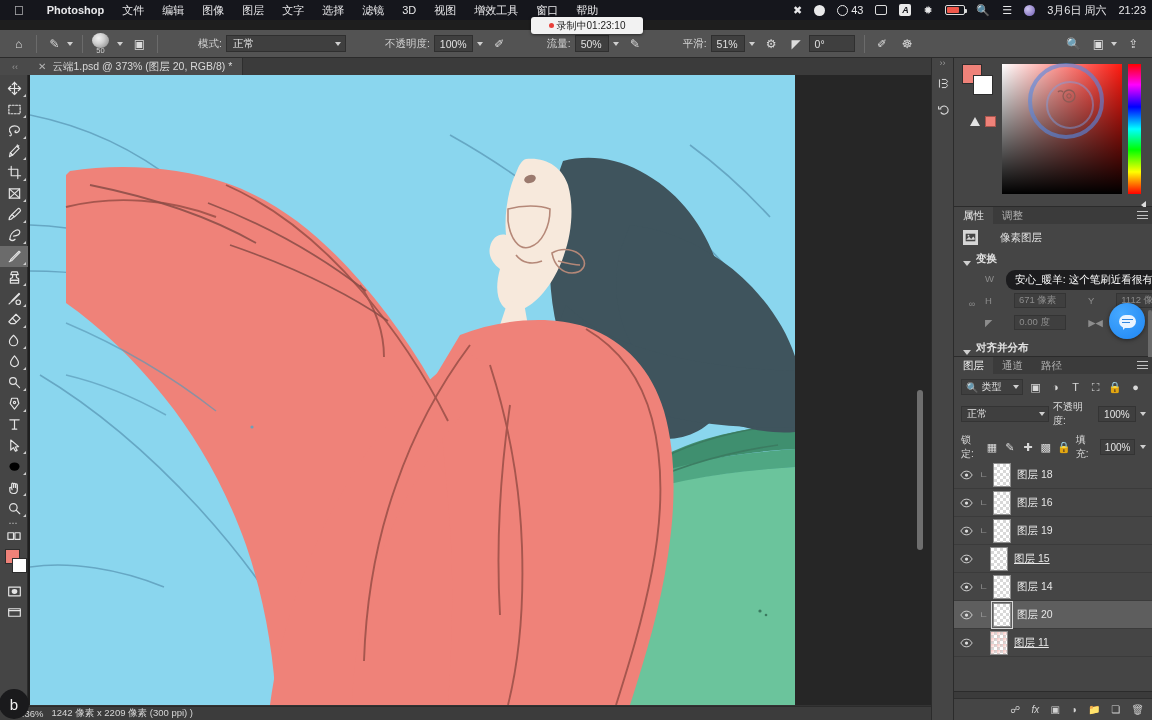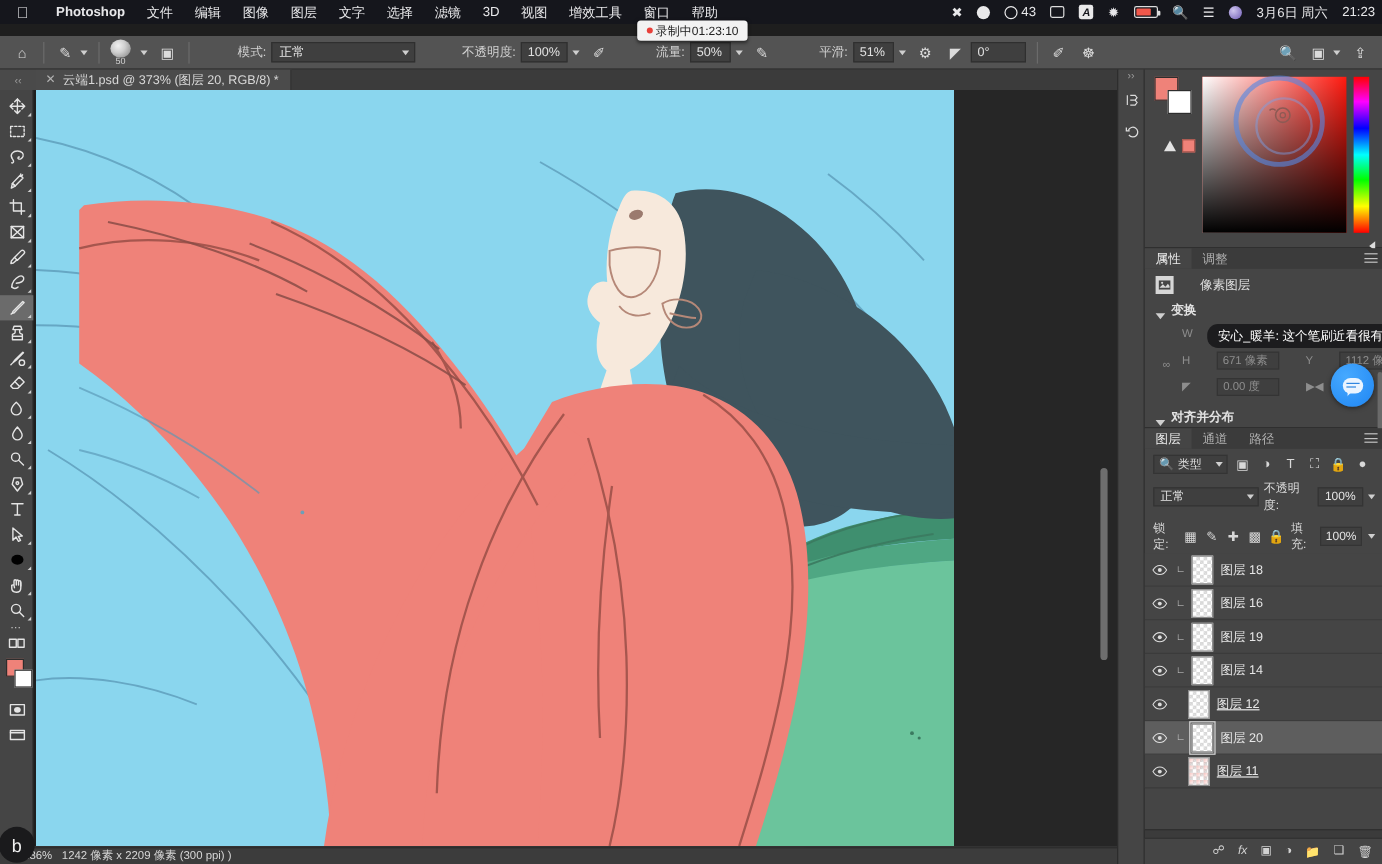--- a/index.html
+++ b/index.html
@@ -19,21 +19,21 @@
   .sqico { width:12px;height:10px;border:1.5px solid #dcdcdc;border-radius:2px;display:inline-block; }
   .boxA { width:12px;height:12px;background:#e9e9ea;color:#15161c;font-size:9px;font-weight:bold;
     display:inline-flex;align-items:center;justify-content:center;border-radius:2px; }
   .batt { width:20px;height:10px;border:1.4px solid #dcdcdc;border-radius:2px;position:relative;display:inline-block; }
   .batt:after{content:"";position:absolute;right:-3px;top:3px;width:2px;height:4px;background:#dcdcdc;border-radius:0 1px 1px 0;}
   .batt i{position:absolute;left:1px;top:1px;bottom:1px;width:12px;background:#f0584b;border-radius:1px;display:block;}
   .purpdot{width:11px;height:11px;border-radius:50%;
     background:radial-gradient(circle at 35% 35%,#cfc6ef,#6e5bb5);display:inline-block;}
 
   
-  #rec { position:absolute; left:531px; top:17px; width:92px; height:17px; background:#f2f2f2;
+  #rec { position:absolute; left:531px; top:17px; width:112px; height:17px; background:#f2f2f2;
     border-radius:3px; color:#222; font-size:10px; display:flex; align-items:center;
     justify-content:center; gap:3px; box-shadow:0 1px 3px rgba(0,0,0,.5); z-index:40; }
   #rec .dot { width:5px;height:5px;border-radius:50%;background:#e8403a;display:inline-block; }
 
   
   #optbar { position:absolute; left:0; top:30px; width:1152px; height:28px; background:#535353;
     border-bottom:1px solid #2b2b2b; display:flex; align-items:center; padding:0 6px; gap:0; }
   .ob { display:flex; align-items:center; height:22px; padding:0 4px; gap:4px; }
   .divv { width:1px;height:18px;background:#6b6b6b;margin:0 5px; }
   .lbl { color:#d2d2d2; font-size:10.5px; white-space:nowrap;margin-left:31px; }
@@ -743,34 +743,34 @@
           <span class="lthumb"></span>
           <span class="lname">图层 19</span>
         </div>
         <div class="layer">
           <span class="eye">
               <svg width="13" height="10" viewBox="0 0 16 11">
                 <path d="M1 5.5C3 2 5.4.8 8 .8s5 1.2 7 4.7c-2 3.5-4.4 4.7-7 4.7S3 9 1 5.5z" fill="none" stroke="#ddd" stroke-width="1.1"></path>
                 <circle cx="8" cy="5.5" r="2" fill="#ddd"></circle>
               </svg>
             </span>
-          <span class="fxmark">∟</span>
-          <span class="lthumb"></span>
-          <span class="lname">图层 14</span>
+          <span class="fxmark"></span>
+          <span class="lthumb" style="margin-left:-3px;"></span>
+          <span class="lname u">图层 15</span>
         </div>
         <div class="layer">
           <span class="eye">
               <svg width="13" height="10" viewBox="0 0 16 11">
                 <path d="M1 5.5C3 2 5.4.8 8 .8s5 1.2 7 4.7c-2 3.5-4.4 4.7-7 4.7S3 9 1 5.5z" fill="none" stroke="#ddd" stroke-width="1.1"></path>
                 <circle cx="8" cy="5.5" r="2" fill="#ddd"></circle>
               </svg>
             </span>
-          <span class="fxmark"></span>
-          <span class="lthumb" style="margin-left:-3px;"></span>
-          <span class="lname u">图层 12</span>
+          <span class="fxmark">∟</span>
+          <span class="lthumb"></span>
+          <span class="lname">图层 14</span>
         </div>
         <div class="layer sel">
           <span class="eye">
               <svg width="13" height="10" viewBox="0 0 16 11">
                 <path d="M1 5.5C3 2 5.4.8 8 .8s5 1.2 7 4.7c-2 3.5-4.4 4.7-7 4.7S3 9 1 5.5z" fill="none" stroke="#ddd" stroke-width="1.1"></path>
                 <circle cx="8" cy="5.5" r="2" fill="#ddd"></circle>
               </svg>
             </span>
           <span class="fxmark">∟</span>
           <span class="lthumb boxed"></span>

